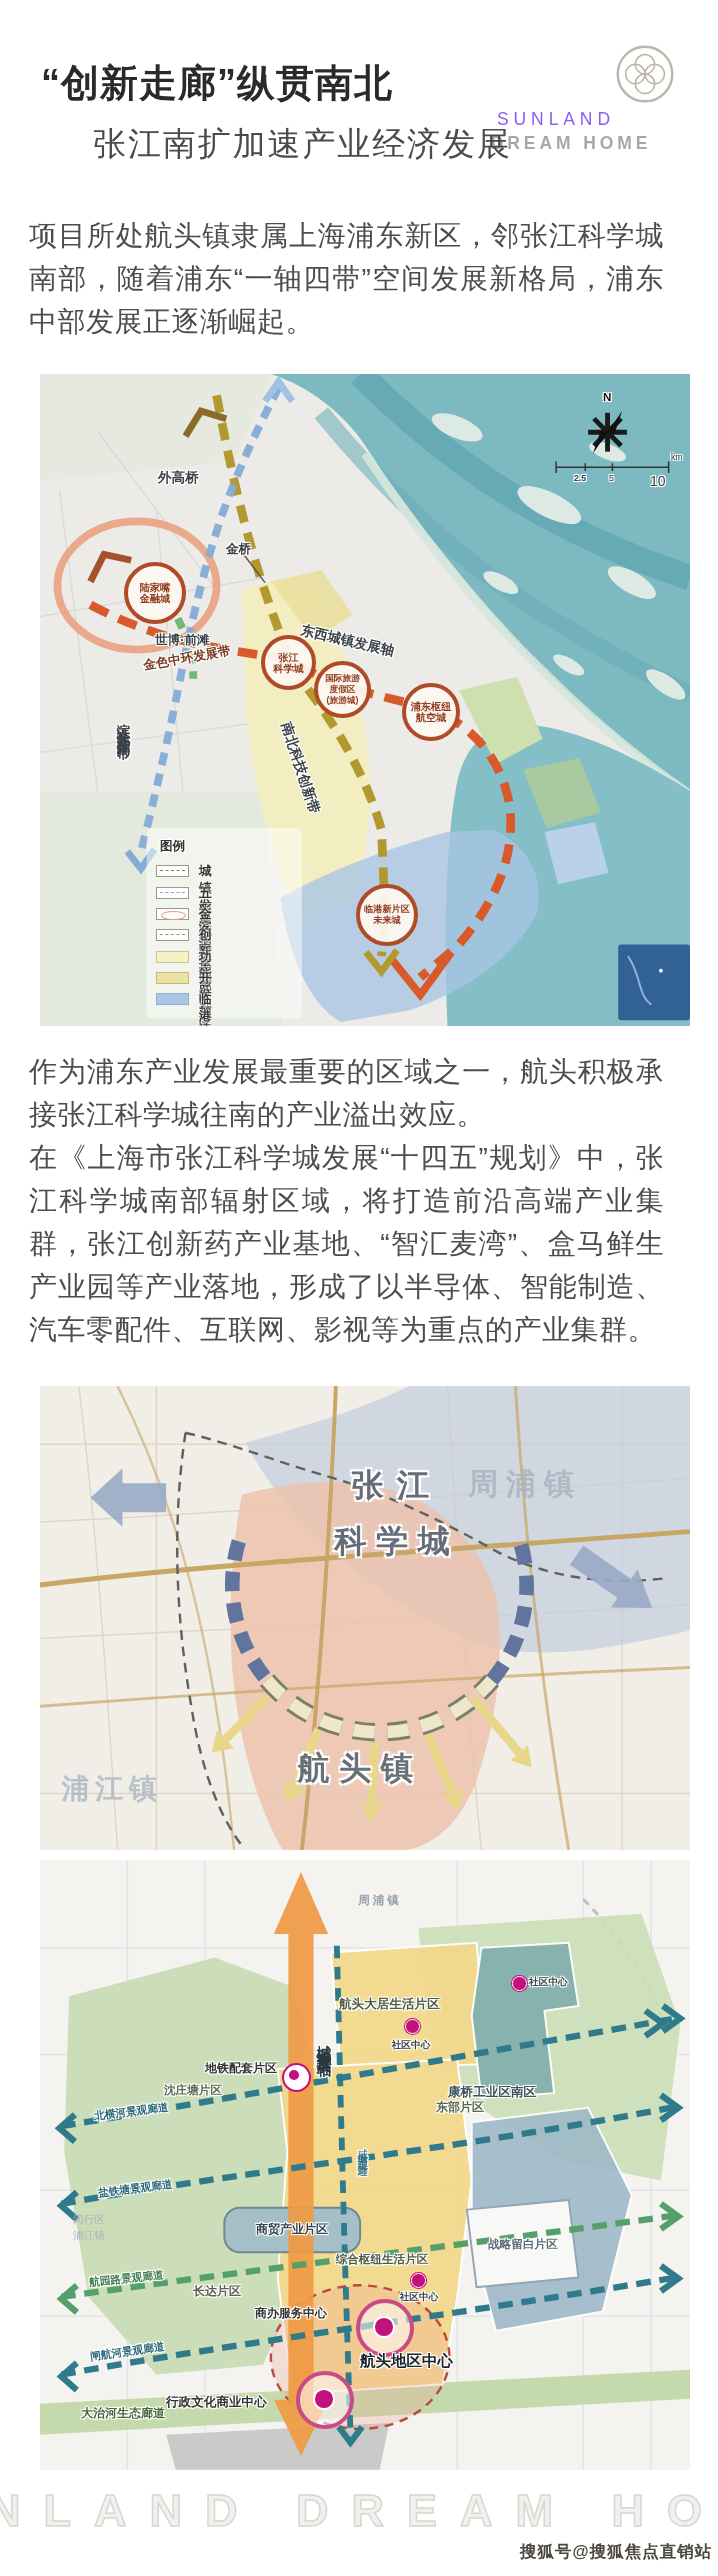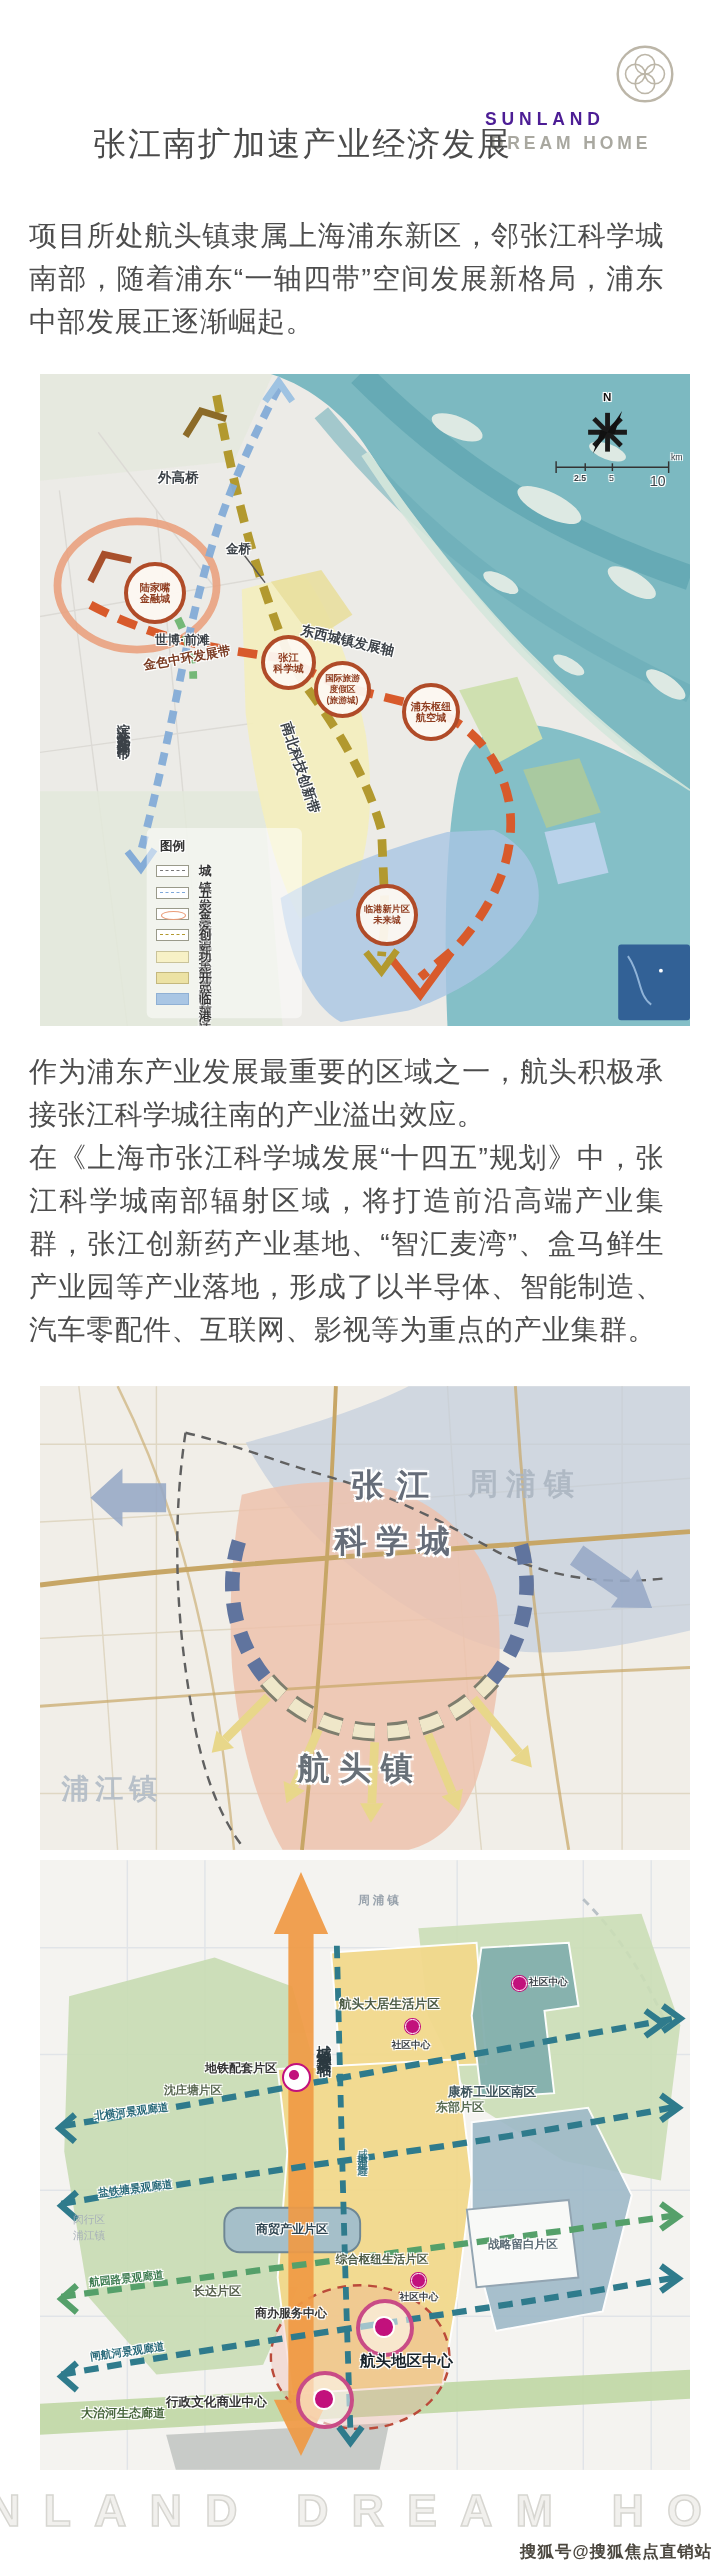--- a/index.html
+++ b/index.html
@@ -30,30 +30,31 @@
        letter-spacing:23px;color:#f1f0ed;-webkit-text-stroke:1.5px #d7d6d1;white-space:nowrap}
   #credit{position:absolute;top:2541px;right:5.8px;font-size:16.5px;font-weight:700;color:#4b473f;
        text-shadow:1px 1px 0 #fff;letter-spacing:1px}
   .halo-big{text-shadow:-1.9px -1.9px 0 #fff,1.9px -1.9px 0 #fff,-1.9px 1.9px 0 #fff,1.9px 1.9px 0 #fff,0 0 4.9px #fff}
 </style>
 </head>
 <body>
 
 <div id="page">
 
+  <div class="abs" style="left:41px;top:58px;font-size:38px;font-weight:800;color:#2a2a2a;letter-spacing:1px">“创新走廊”纵贯南北</div>
 
   <div class="abs" style="left:485px;top:35px;width:204px;height:126px">
     <svg width="76" height="78" style="position:absolute;left:122px;top:1.9px" viewBox="0 0 78 80">
       <circle cx="39" cy="38" r="28" fill="none" stroke="#bcb6a8" stroke-width="2.5"></circle>
       <circle cx="39" cy="28" r="10" fill="none" stroke="#bcb6a8" stroke-width="1.6"></circle>
       <circle cx="39" cy="48" r="10" fill="none" stroke="#bcb6a8" stroke-width="1.6"></circle>
       <circle cx="29" cy="38" r="10" fill="none" stroke="#bcb6a8" stroke-width="1.6"></circle>
       <circle cx="49" cy="38" r="10" fill="none" stroke="#bcb6a8" stroke-width="1.6"></circle>
     </svg>
-    <div class="abs" style="left:0;top:74px;font-size:17.5px;font-weight:700;letter-spacing:4.9px;color:#4c1d95">SUNLAND</div>
+    <div class="abs" style="left:12px;top:74px;font-size:17.5px;font-weight:400;letter-spacing:4.9px;color:#8b5cf6">SUNLAND</div>
     <div class="abs" style="left:5.8px;top:98px;font-size:17.5px;font-weight:700;letter-spacing:3.9px;color:#a9a8a0">DREAM HOME</div>
   </div>
 
   <div class="abs" style="left:93px;top:122px;font-size:33px;font-weight:400;color:#4b4b4b;letter-spacing:1.9px">张江南扩加速产业经济发展</div>
 
   <div class="para" style="top:214px">项目所处航头镇隶属上海浦东新区，邻张江科学城南部，随着浦东“一轴四带”空间发展新格局，浦东中部发展正逐渐崛起。</div>
 
   <div class="map" style="top:374px;height:652px">
     <svg width="650" height="652" viewBox="0 0 670 672">
       <rect width="670" height="672" fill="#ecebe7"></rect>

